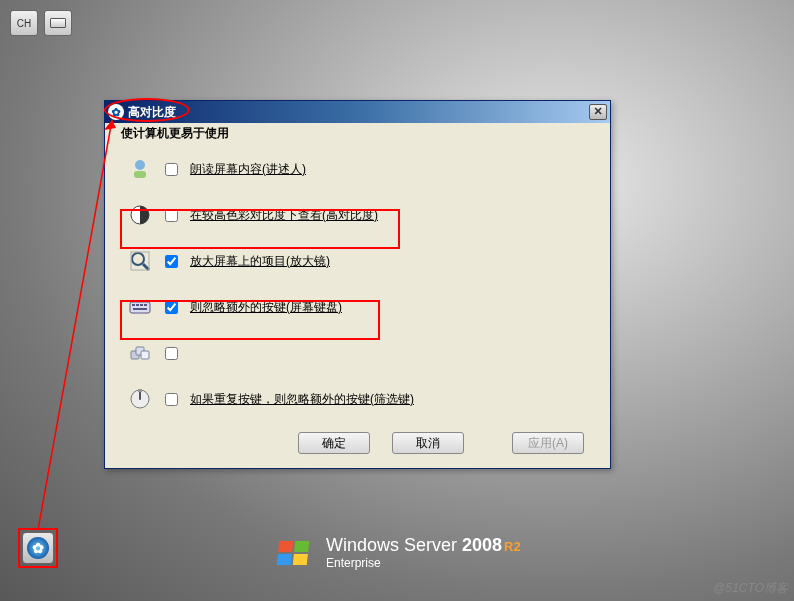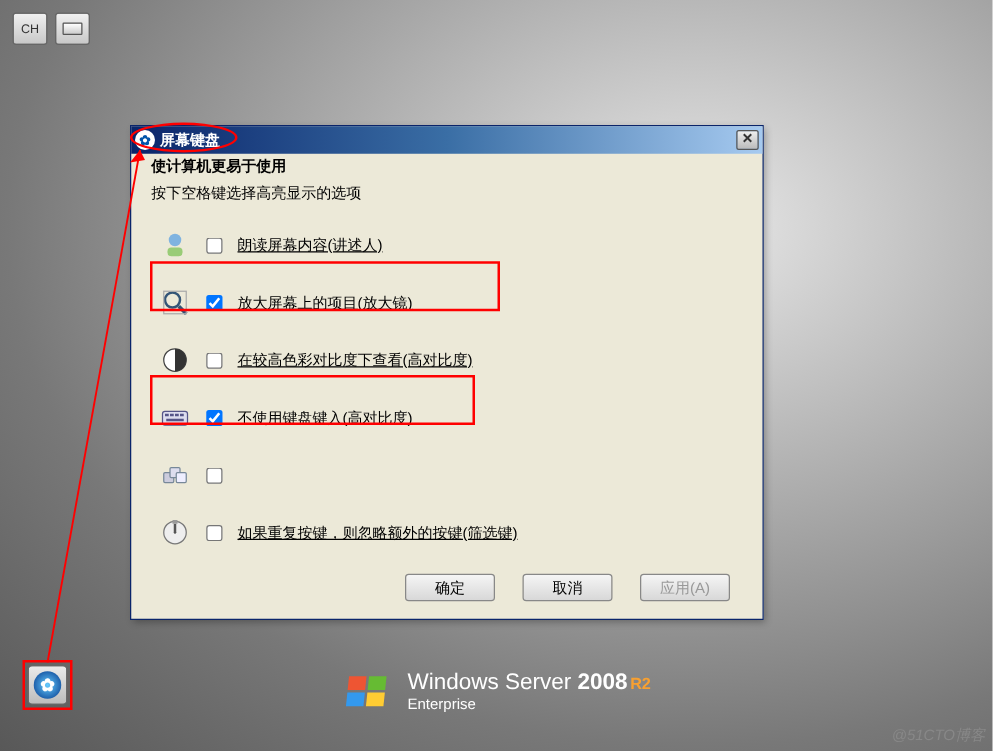--- a/index.html
+++ b/index.html
@@ -63,21 +63,21 @@
 .opt-icon svg { width:24px; height:24px; }
 .opt input[type=checkbox] { width:13px; height:13px; flex-shrink:0; }
 .opt-label { font-size: 12px; color: #000; }
 .buttons { display: flex; justify-content: flex-end; gap: 22px; padding: 10px 10px 0 0; border-top: none; }
 .btn {
   min-width: 72px; height: 22px;
   background: linear-gradient(#f5f5f5,#d8d8d8);
   border: 1px solid #888; border-radius: 3px;
   font-size: 12px; cursor: pointer;
 }
-.btn[disabled] { color: #999; cursor: default; }
+.btn[disabled] { color: #999; cursor: default; margin-left: 26px; }
 
 
 .eoa {
   position: absolute; left: 22px; top: 532px;
   width: 32px; height: 32px;
   background: linear-gradient(#eaeaea,#bcbcbc);
   border: 1px solid #666; border-radius: 4px;
   display:flex; align-items:center; justify-content:center;
   cursor:pointer;
 }
@@ -116,74 +116,73 @@
 <div class="top-btns">
   <div class="top-btn">CH</div>
   <div class="top-btn">
     <span class="kbd-ico"></span>
   </div>
 </div>
 
 <div class="dialog">
   <div class="titlebar">
     <span class="ico">✿</span>
-    <span class="title-txt">屏幕键盘</span>
+    <span class="title-txt">高对比度</span>
     <div class="close-btn">✕</div>
   </div>
   <div class="content">
     <div class="heading">使计算机更易于使用</div>
-    <div class="subheading">按下空格键选择高亮显示的选项</div>
 
     <div class="opt">
       <span class="opt-icon">
         <svg viewBox="0 0 24 24">
             <circle cx="12" cy="8" r="5" fill="#7fb3e0"></circle>
             <rect x="6" y="14" width="12" height="7" rx="3" fill="#9c7"></rect>
           </svg>
       </span>
       <input type="checkbox" style="">
       <span class="opt-label">朗读屏幕内容(讲述人)</span>
+    </div>
+
+    <div class="opt">
+      <span class="opt-icon">
+        <svg viewBox="0 0 24 24">
+            <circle cx="12" cy="12" r="9" fill="#fff" stroke="#444"></circle>
+            <path d="M12 3 A9 9 0 0 1 12 21 Z" fill="#333"></path>
+          </svg>
+      </span>
+      <input type="checkbox" style="">
+      <span class="opt-label">在较高色彩对比度下查看(高对比度)</span>
     </div>
 
     <div class="opt">
       <span class="opt-icon">
         <svg viewBox="0 0 24 24">
             <circle cx="10" cy="10" r="6" fill="none" stroke="#357" stroke-width="2"></circle>
             <line x1="15" y1="15" x2="21" y2="21" stroke="#357" stroke-width="3"></line>
             <rect x="3" y="3" width="18" height="18" fill="none" stroke="#aaa"></rect>
           </svg>
       </span>
       <input type="checkbox" checked="" style="">
       <span class="opt-label">放大屏幕上的项目(放大镜)</span>
-    </div>
-
-    <div class="opt">
-      <span class="opt-icon">
-        <svg viewBox="0 0 24 24">
-            <circle cx="12" cy="12" r="9" fill="#fff" stroke="#444"></circle>
-            <path d="M12 3 A9 9 0 0 1 12 21 Z" fill="#333"></path>
-          </svg>
-      </span>
-      <input type="checkbox" style="">
-      <span class="opt-label">在较高色彩对比度下查看(高对比度)</span>
     </div>
 
     <div class="opt">
       <span class="opt-icon">
         <svg viewBox="0 0 24 24">
             <rect x="2" y="7" width="20" height="11" rx="2" fill="#dde" stroke="#558"></rect>
             <rect x="4" y="9" width="3" height="2" fill="#558"></rect>
             <rect x="8" y="9" width="3" height="2" fill="#558"></rect>
             <rect x="12" y="9" width="3" height="2" fill="#558"></rect>
             <rect x="16" y="9" width="3" height="2" fill="#558"></rect>
             <rect x="5" y="13" width="14" height="2" fill="#558"></rect>
           </svg>
       </span>
       <input type="checkbox" checked="" style="">
-      <span class="opt-label">不使用键盘键入(高对比度)</span>
+      <span class="opt-label">则忽略额外的按键(屏幕键盘)</span>
     </div>
 
     <div class="opt">
       <span class="opt-icon">
         <svg viewBox="0 0 24 24">
             <rect x="3" y="10" width="8" height="8" rx="1" fill="#ccd" stroke="#789"></rect>
             <rect x="8" y="6" width="8" height="8" rx="1" fill="#dde" stroke="#789"></rect>
             <rect x="13" y="10" width="8" height="8" rx="1" fill="#eef" stroke="#789"></rect>
           </svg>
       </span>

